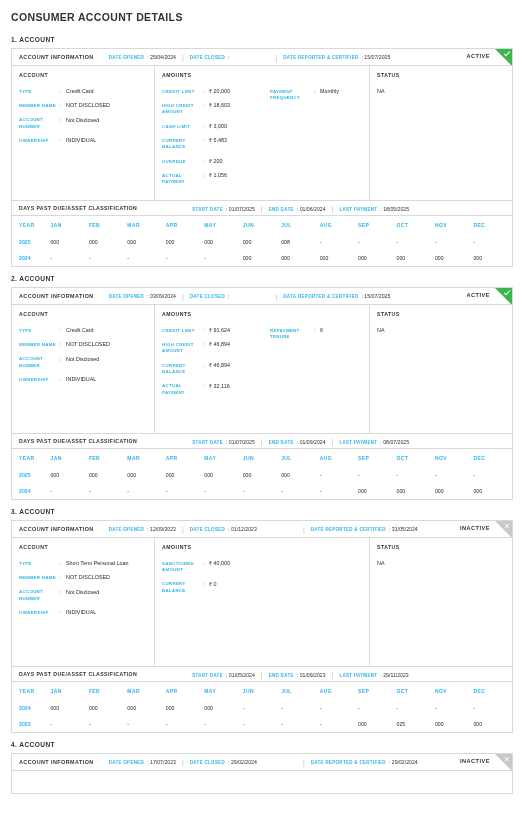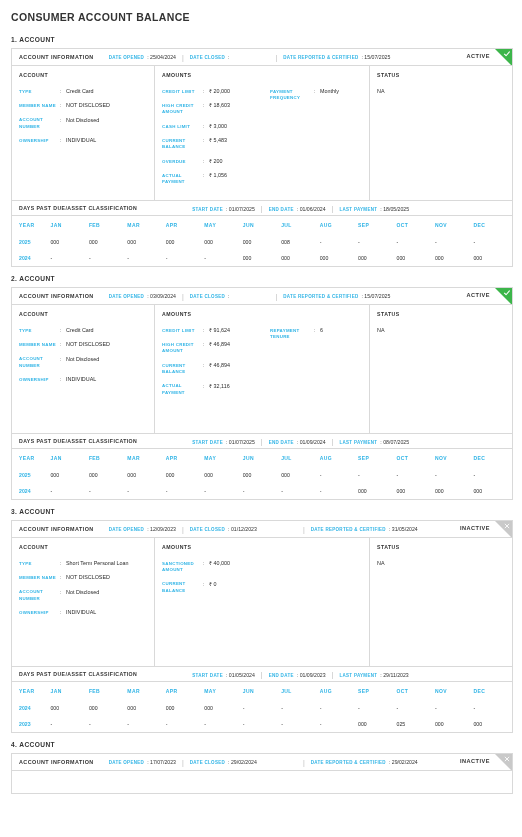--- a/index.html
+++ b/index.html
@@ -198,21 +198,21 @@
     font-weight: bold;
     font-size: 5.2px;
   }
   table.dpd-table th:first-child,
   table.dpd-table td:first-child { padding-left: 7px; }
   .dash { color: #8a8a8a; }
 </style>
 </head>
 <body>
 
-<div class="page-title">CONSUMER ACCOUNT BALANCE</div>
+<div class="page-title">CONSUMER ACCOUNT DETAILS</div>
 
 <div id="accounts-root">
     <div class="account-block">
       <div class="account-heading">1. ACCOUNT</div>
       <div class="card">
         <div class="card-header">
           <span class="hdr-title">ACCOUNT INFORMATION</span>
           <div class="hdr-field sp-opened">
             <span class="hdr-label">DATE OPENED</span>
             <span class="hdr-value">: 25/04/2024</span>

